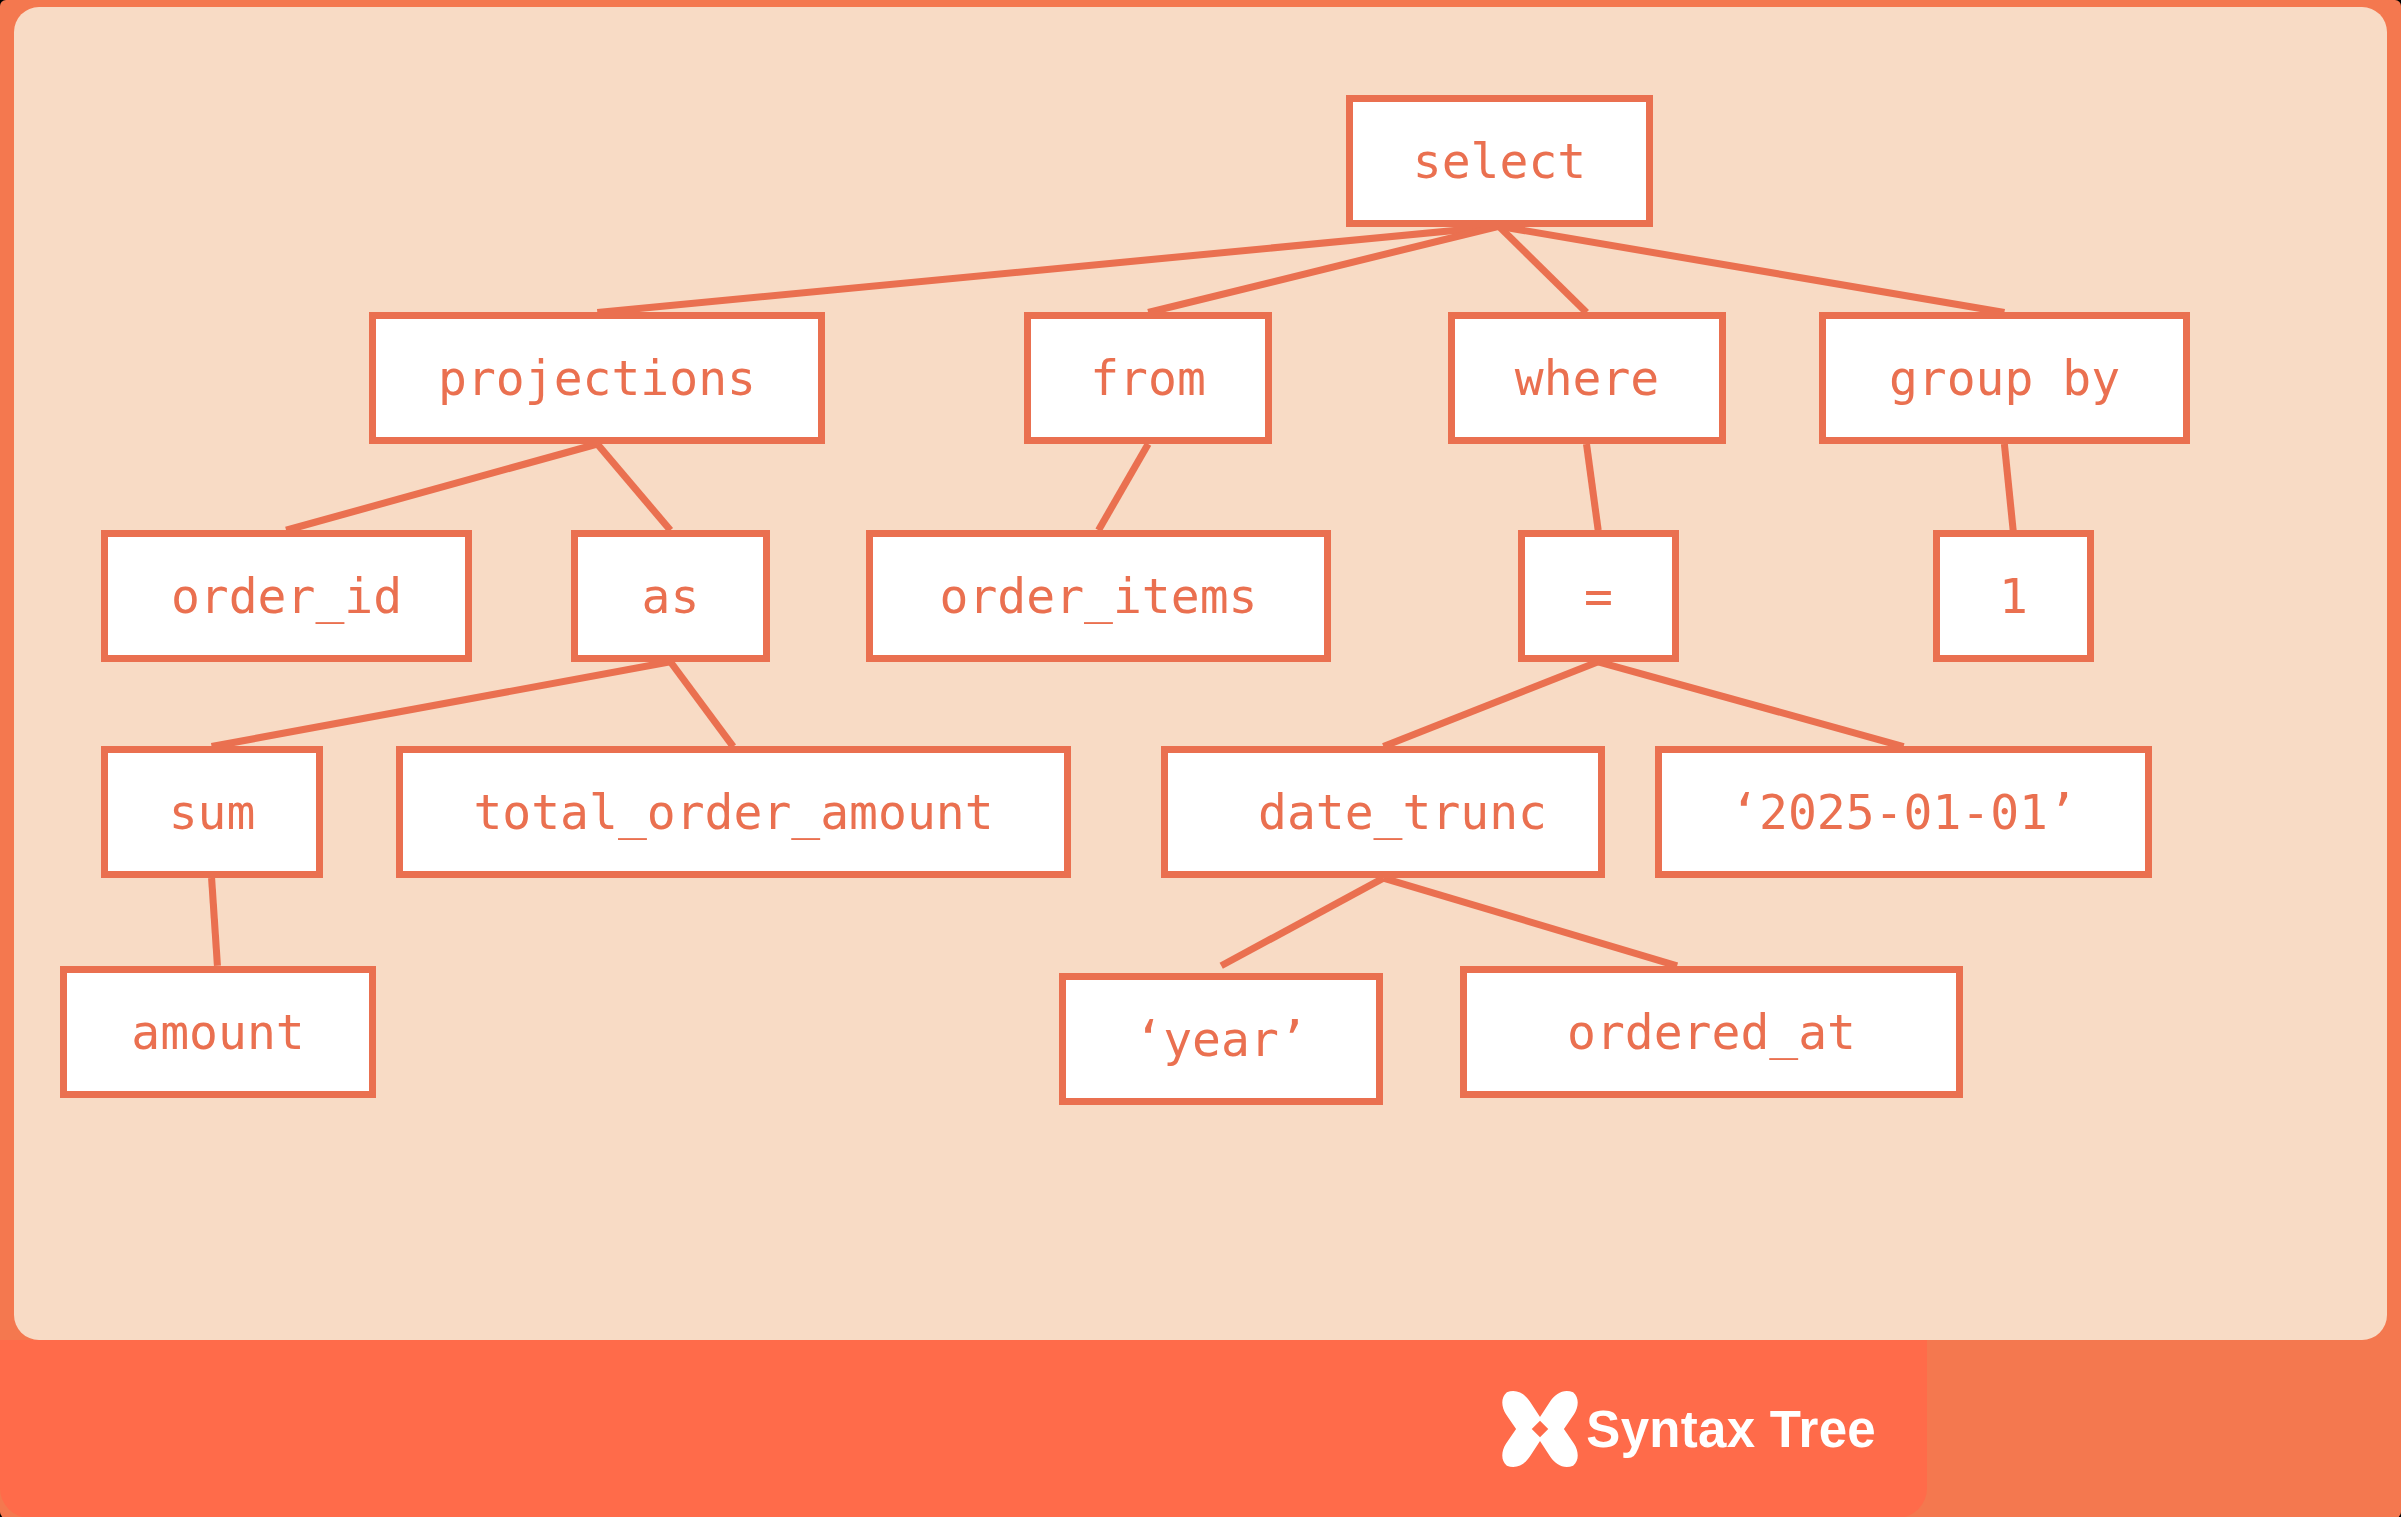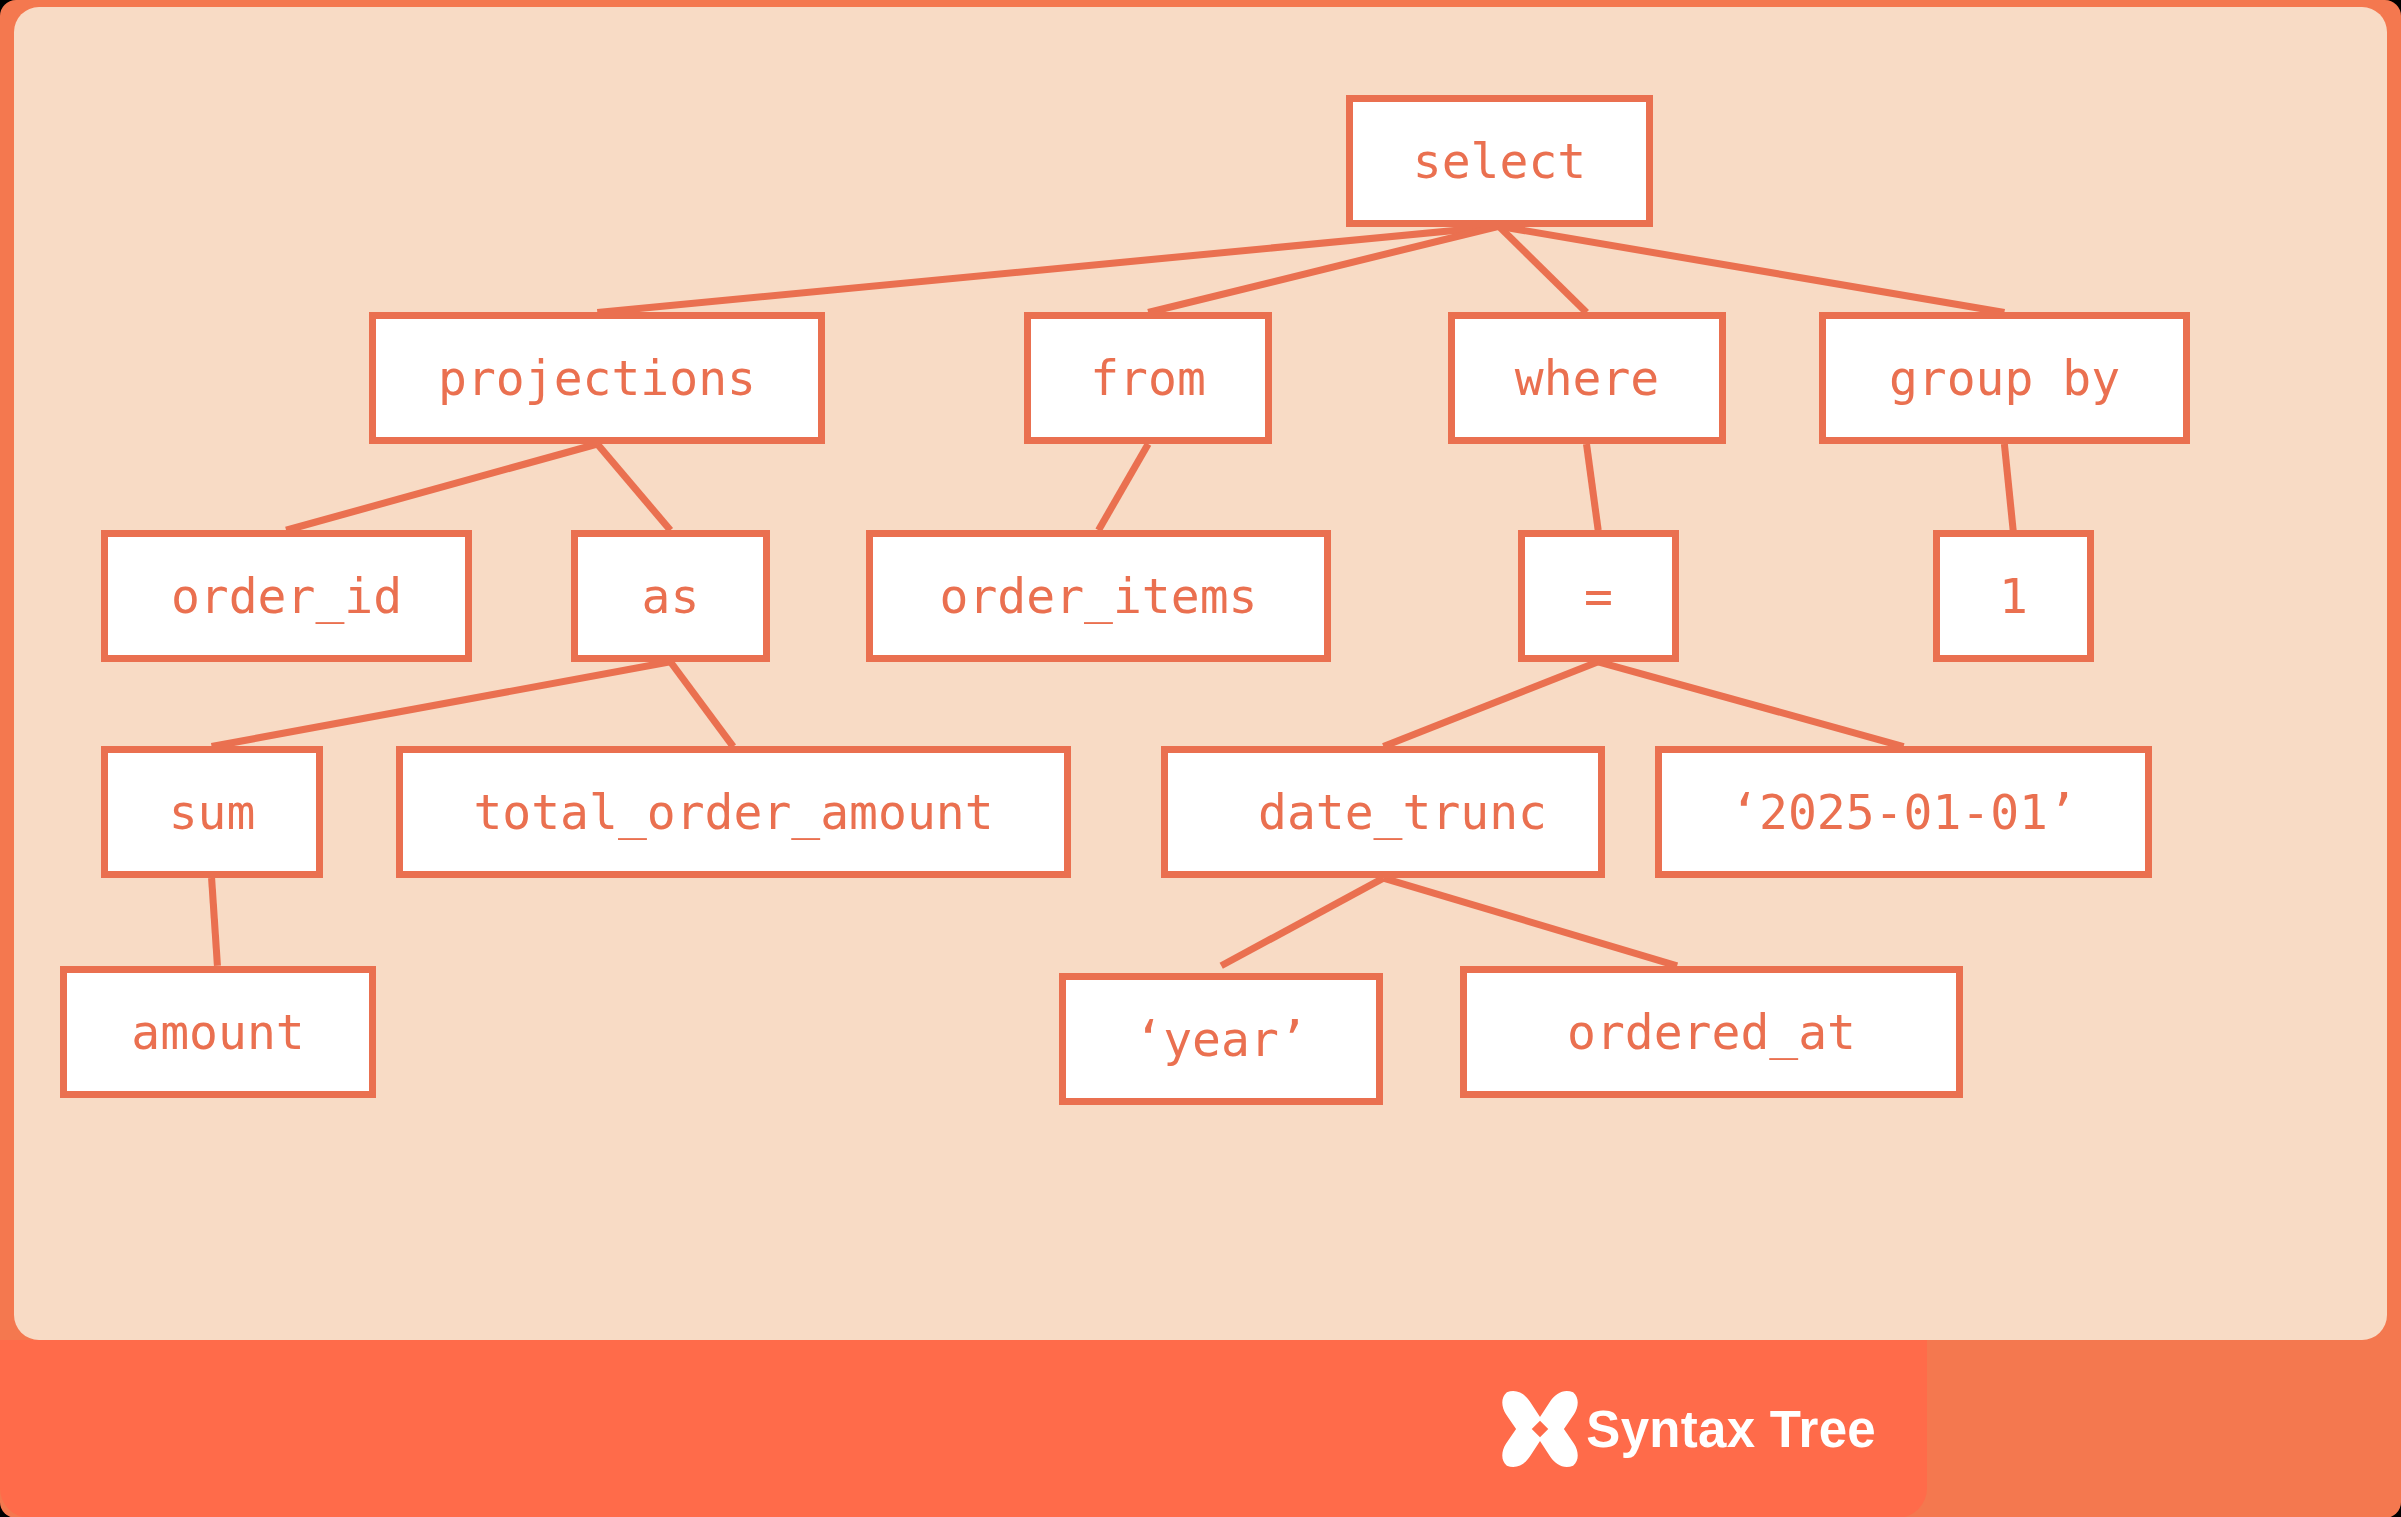--- a/index.html
+++ b/index.html
@@ -23,21 +23,21 @@
 
   
   #card {
     position: absolute;
     left: 0;
     top: 0;
     width: 2401px;
     height: 1518px;
     box-sizing: border-box;
     background: #f4784f;
-    border-radius: 16px;
+    border-radius: 6px;
     overflow: hidden;
   }
 
   
   #canvas {
     position: absolute;
     left: 14px;
     top: 7px;
     width: 2373px;
     height: 1333px;

